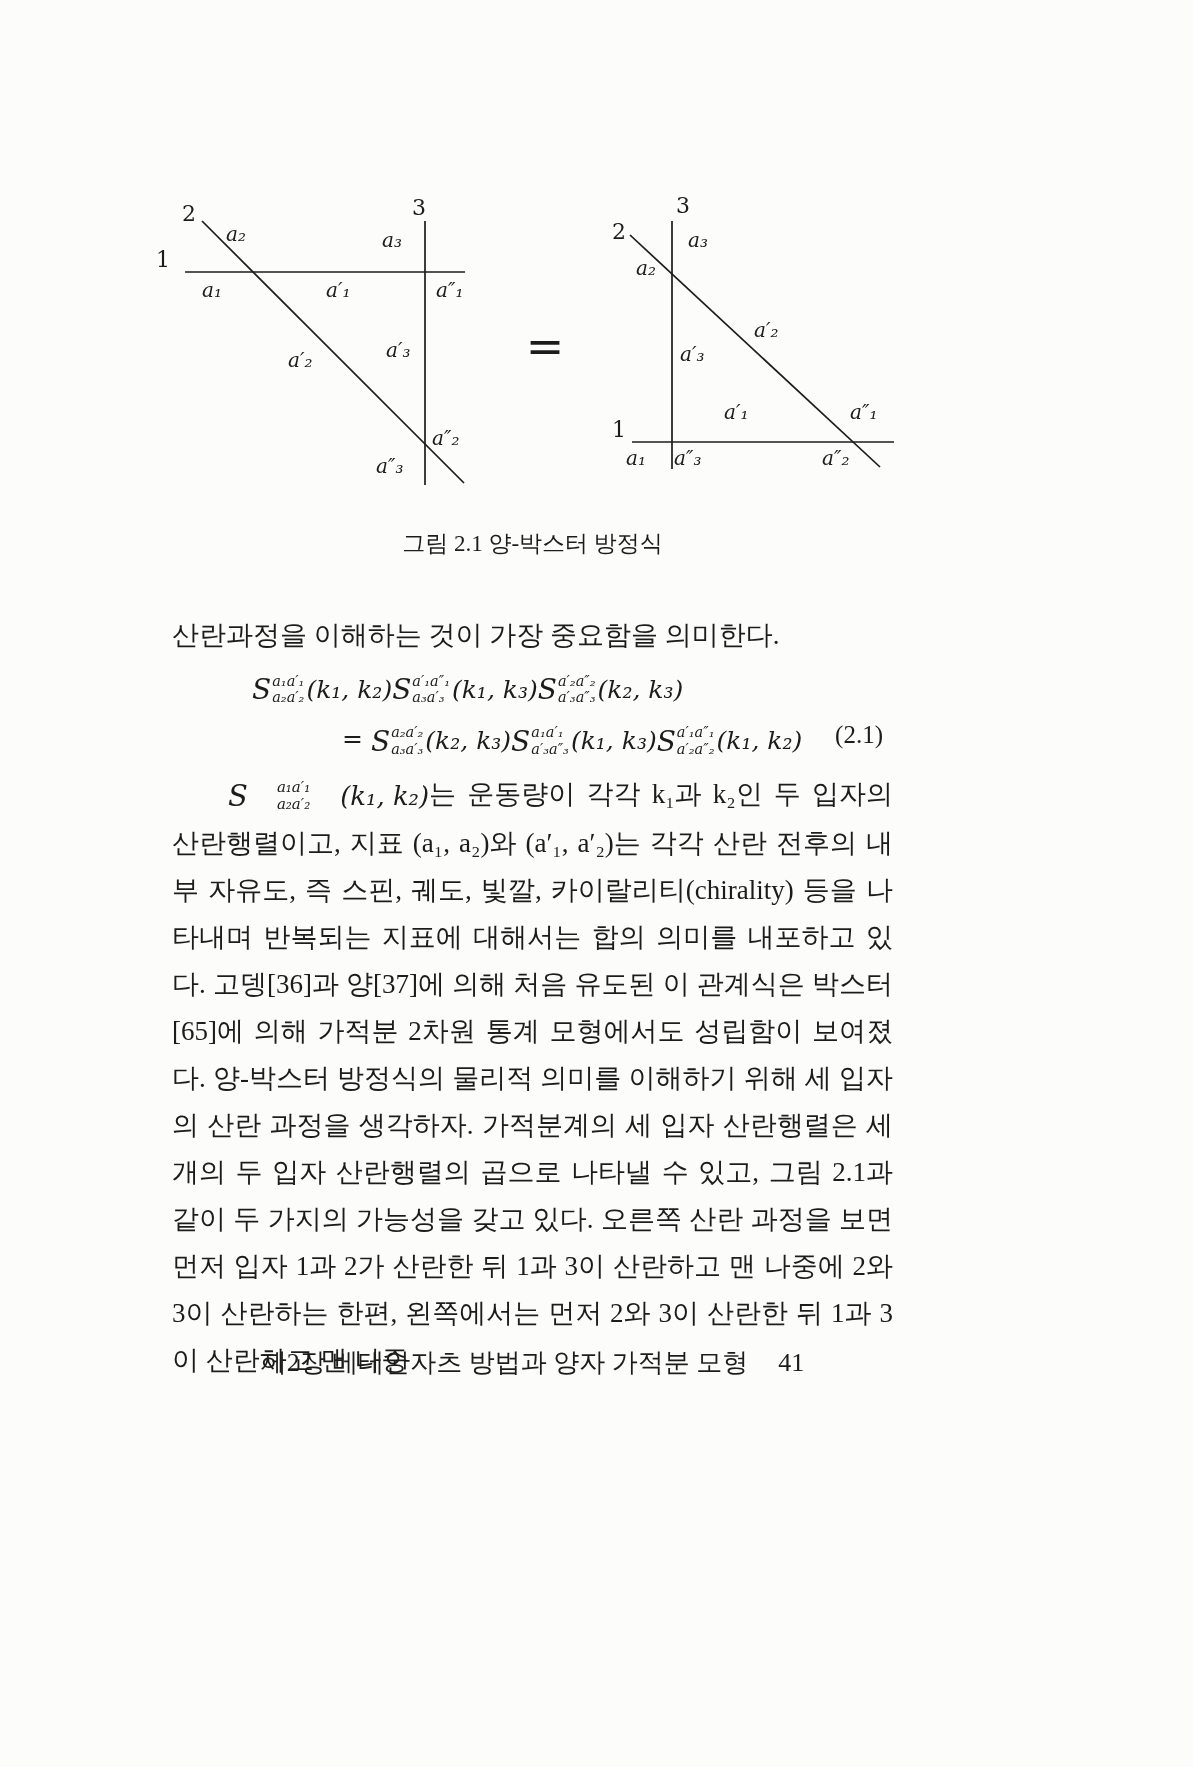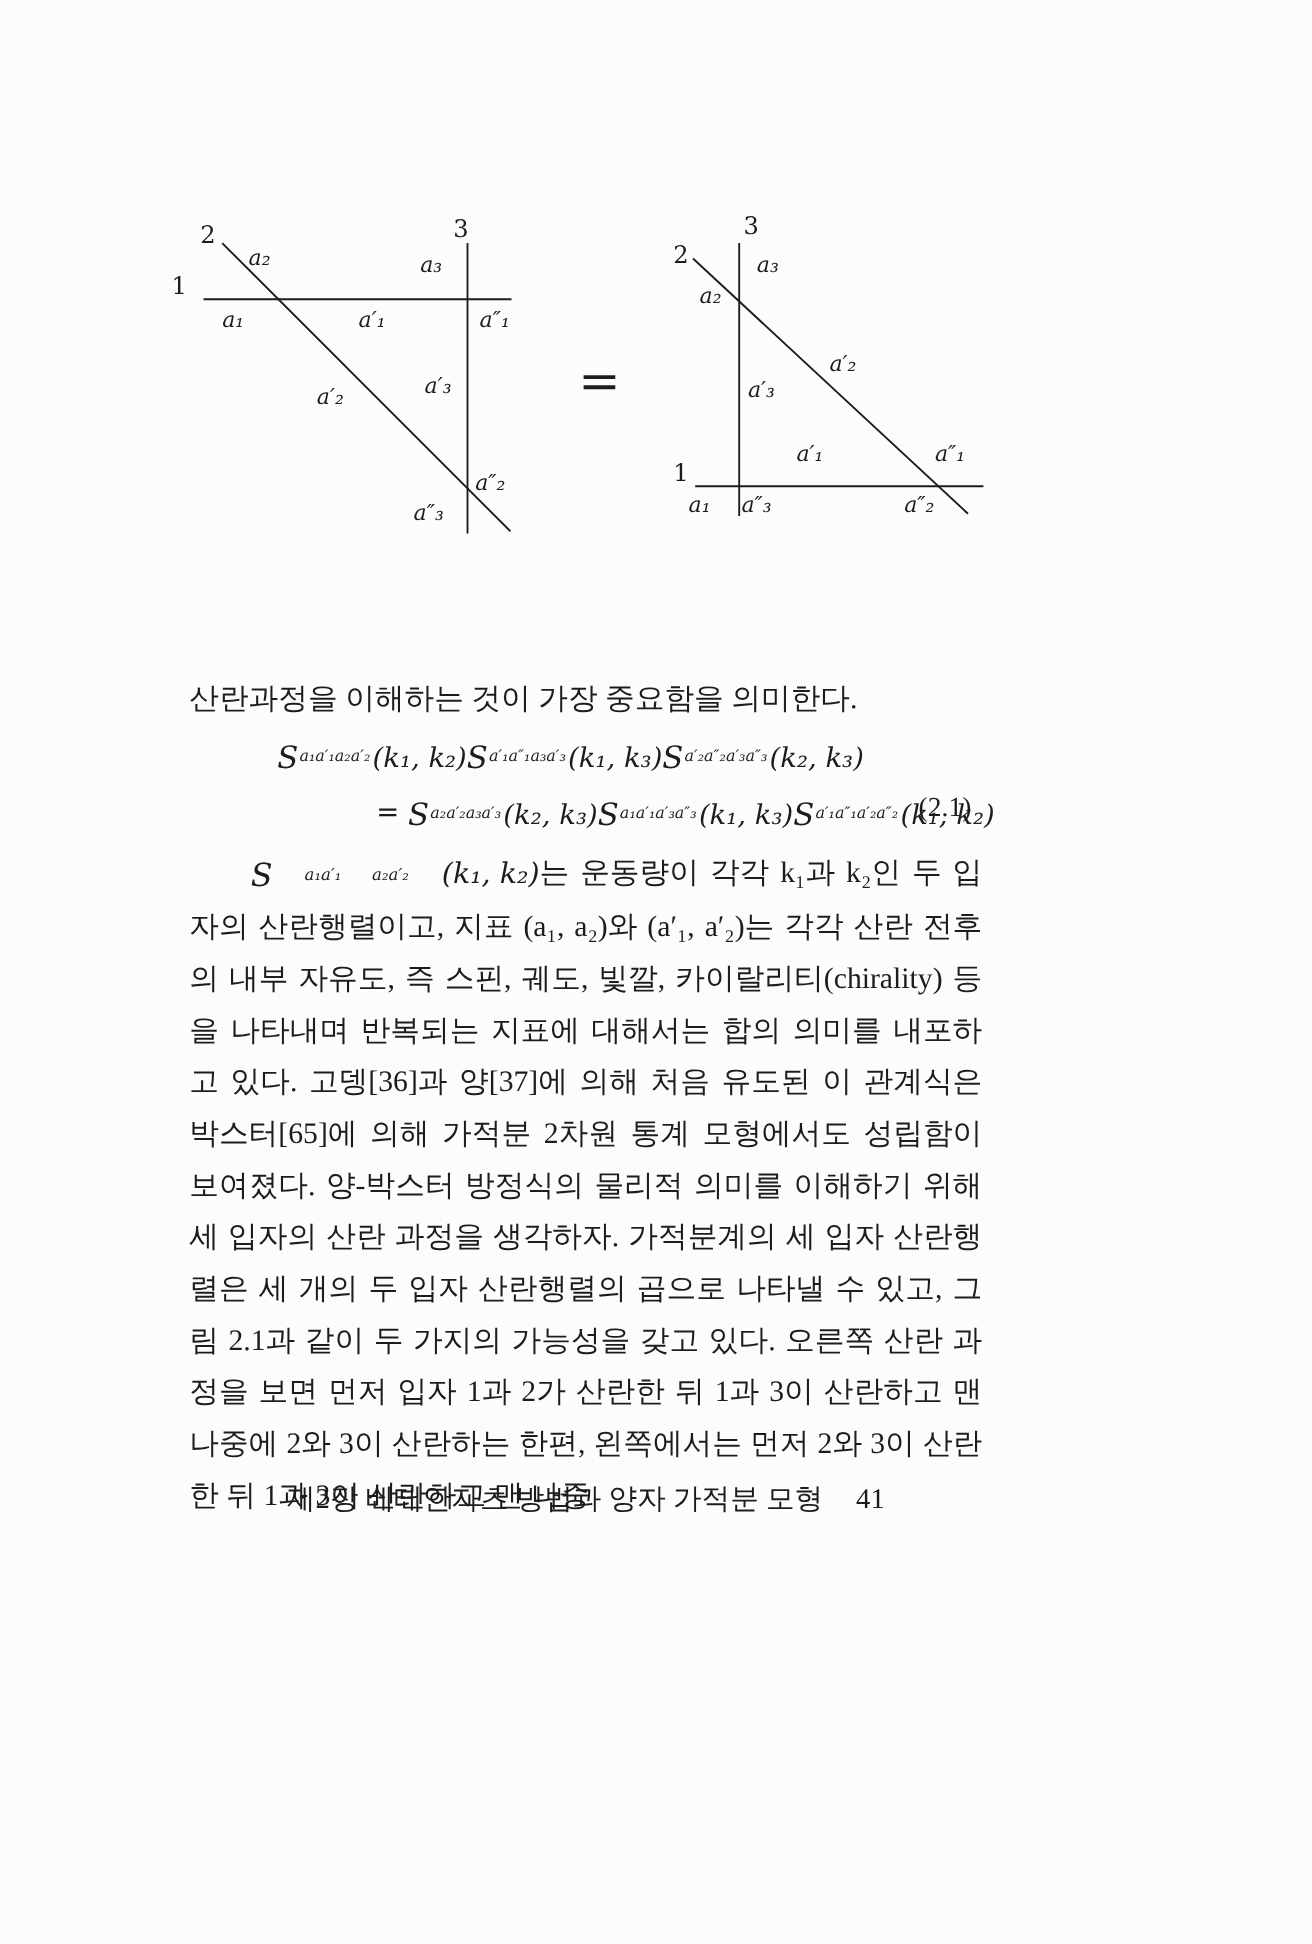--- a/index.html
+++ b/index.html
@@ -61,21 +61,21 @@
   .eq-eq { margin-right:8px; font-family:"DejaVu Serif",serif; }
 
   .sfac {
     display:inline-flex; align-items:center;
     vertical-align:middle;
     font-style:italic; white-space:nowrap;
     font-family:"DejaVu Serif","Liberation Serif",serif;
   }
   .sfac .sbase { font-size:1.12em; }
   .sfac .stack {
-    display:inline-flex; flex-direction:row; justify-content:center;
+    display:inline-flex; flex-direction:column; justify-content:center;
     font-size:0.58em; line-height:1.15;
     margin:0 2px 0 1px;
   }
   .sfac .sarg { }
   .sfac-inline { font-size:0.96em; }
 
   
   .footer {
     position:absolute; top:1345px; left:160px; width:745px;
     text-align:center; font-weight:normal; font-size:26px;
@@ -125,20 +125,21 @@
       <text class="lab" x="152" y="142">a′₂</text>
       <text class="lab" x="78" y="166">a′₃</text>
       <text class="lab" x="122" y="224">a′₁</text>
       <text class="lab" x="248" y="224">a″₁</text>
       <text class="lab" x="24" y="270">a₁</text>
       <text class="lab" x="72" y="270">a″₃</text>
       <text class="lab" x="220" y="270">a″₂</text>
     </svg>
   </div>
 
+  <div class="figure-caption">그림 2.1 양-박스터 방정식</div>
 
   <div class="body-text">
 
     <p>산란과정을 이해하는 것이 가장 중요함을 의미한다.</p>
 
 
     <div class="eq-block">
       <span class="eq-line eq-line1"><span class="sfac">
             <span class="sbase">S</span>
             <span class="stack">

